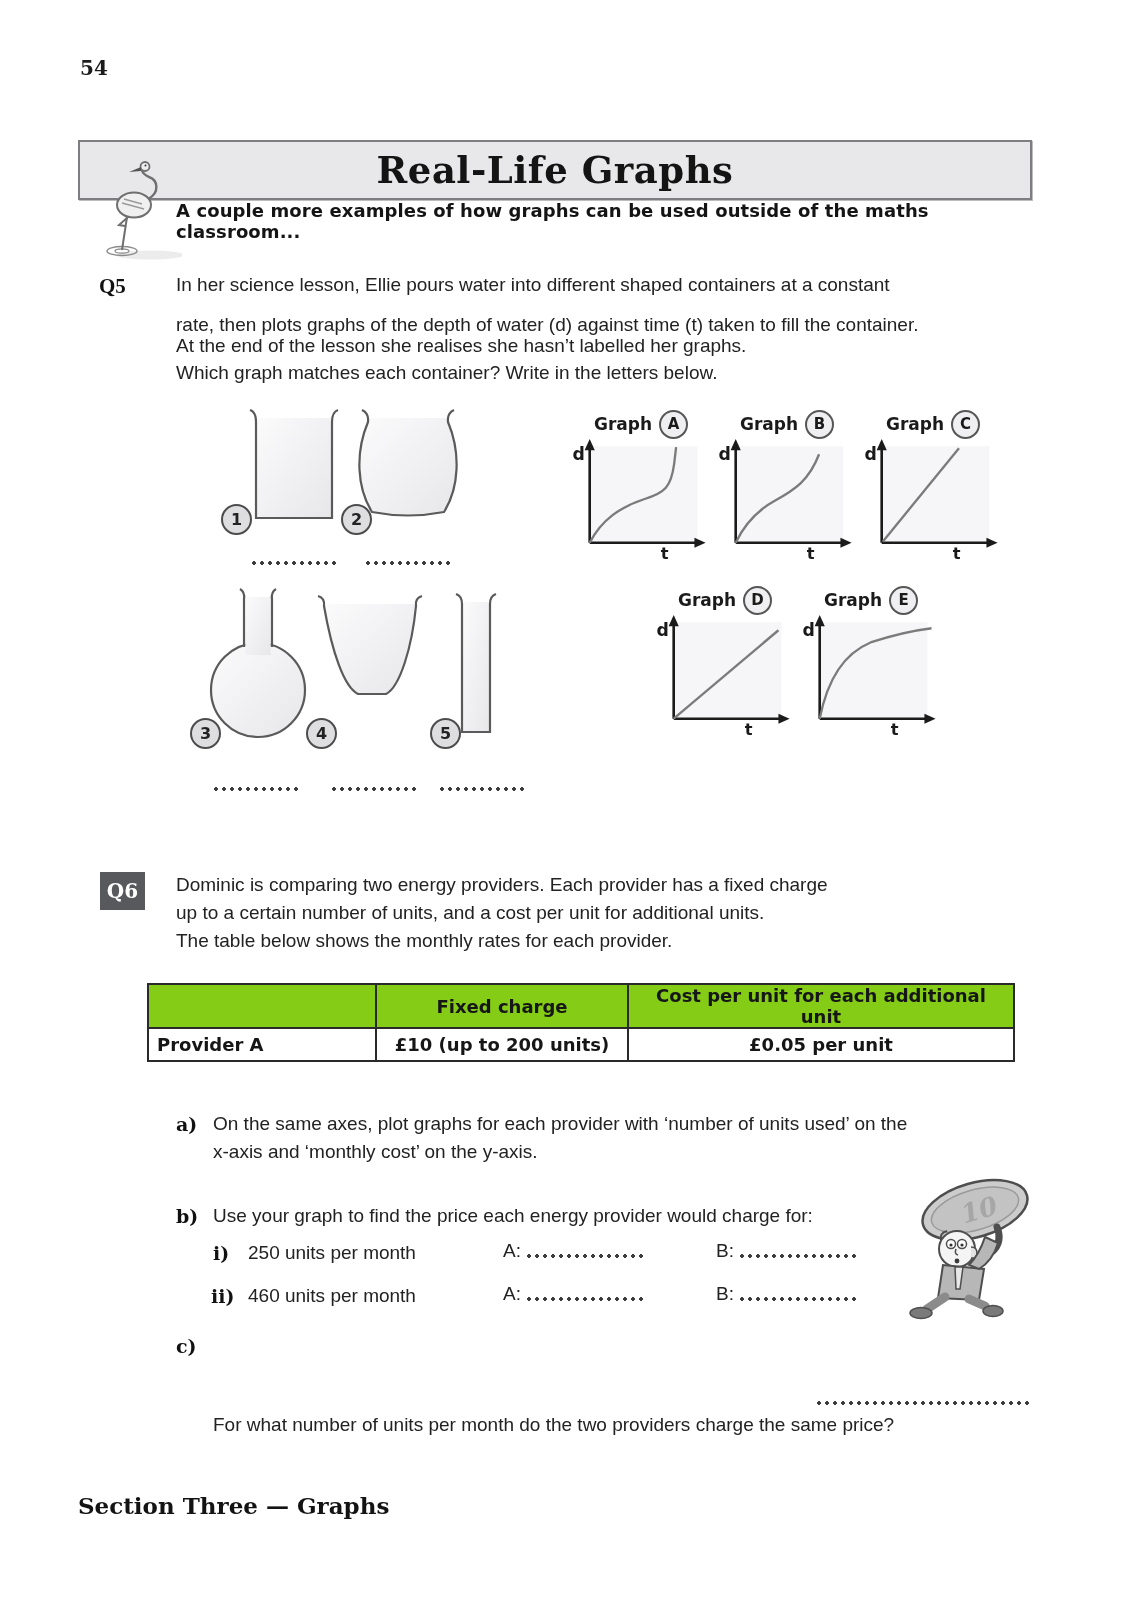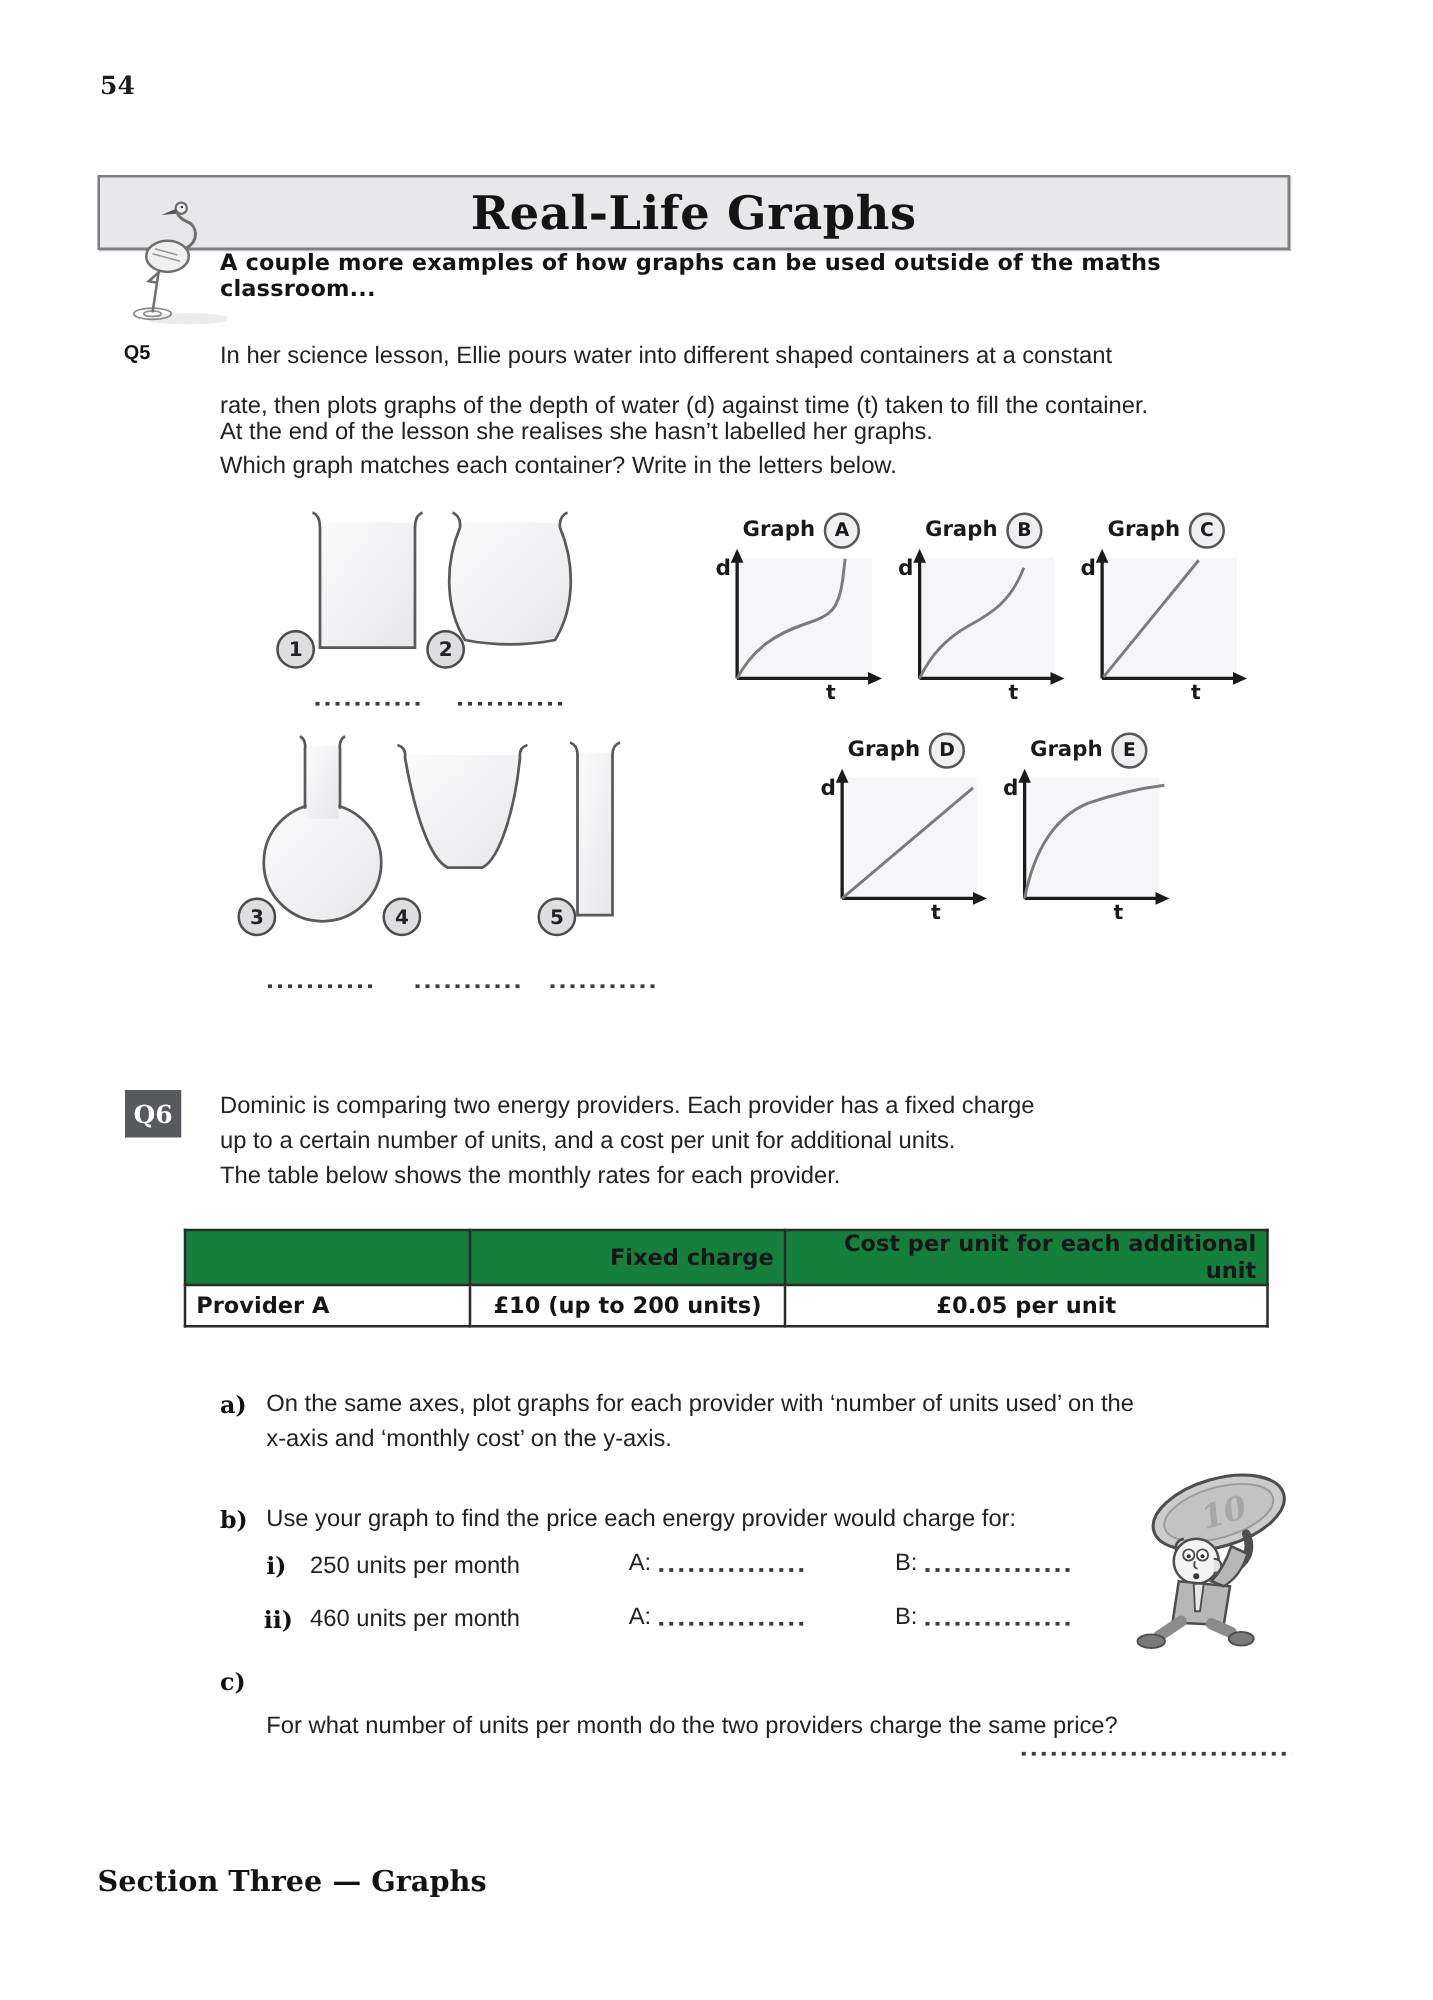--- a/index.html
+++ b/index.html
@@ -18,21 +18,21 @@
     box-shadow:1px 1px 0 #bdbdbd;
     margin-top:48px;
   }
   .title-bar span{
     font-family:"DejaVu Serif",serif;font-weight:bold;font-size:37px;color:#141414;
     letter-spacing:.5px;
   }
   .intro-text{left:176px;top:200px;width:850px;font-size:18px;font-weight:700;color:#141414;
     font-family:"DejaVu Sans",sans-serif;letter-spacing:.1px;}
   
-  .qlabel{font-family:Liberation Sans, sans-serif;font-weight:bold;font-size:16px;color:#111;}
+  .qlabel{font-family:Liberation Serif, serif;font-weight:bold;font-size:21px;color:#111;}
   .bodyline{font-size:19px;color:#222;white-space:nowrap;}
   .q6-badge{
     left:100px;top:872px;width:45px;height:38px;background:#58595c;
     display:flex;align-items:center;justify-content:center;
   }
   .q6-badge span{font-family:"DejaVu Serif",serif;font-weight:bold;font-size:20px;color:#fff;}
   
   .numcircle{
     width:27px;height:27px;border:2px solid #4c4c4c;border-radius:50%;
     background:#dedee1;display:flex;align-items:center;justify-content:center;
@@ -52,21 +52,21 @@
   .lettercircle{
     width:25px;height:25px;border:2px solid #565656;border-radius:50%;background:#efeff1;
     display:flex;align-items:center;justify-content:center;font-size:15px;
   }
   
   table.rates{
     border-collapse:collapse;table-layout:fixed;
     font-family:"DejaVu Sans",sans-serif;font-weight:700;font-size:18px;color:#161616;
   }
   table.rates td,table.rates th{border:2px solid #2a2a2a;height:31px;padding:0 8px;}
-  table.rates th{background:#15803d;text-align:right;font-weight:700;}
+  table.rates th{background:#84cc16;text-align:center;font-weight:700;}
   table.rates td{background:#fff;text-align:center;}
   table.rates td.rowhead{text-align:left;}
   
   .partlabel{font-family:"DejaVu Serif",serif;font-weight:bold;font-size:19px;color:#111;}
   .ansrow{display:flex;align-items:flex-end;gap:4px;}
   .ansprefix{font-size:19px;color:#222;}
   .footer{left:78px;top:1492px;font-family:"DejaVu Serif",serif;font-weight:bold;font-size:23px;color:#131313;}
   svg{display:block;}
 </style>
 </head>
@@ -292,21 +292,21 @@
 <div class="abs ansrow" style="left:503px;top:1283px">
   <span class="ansprefix">A:</span>
   <span class="dots" style="width:118px;margin-bottom:3px"></span>
 </div>
 <div class="abs ansrow" style="left:716px;top:1283px">
   <span class="ansprefix">B:</span>
   <span class="dots" style="width:118px;margin-bottom:3px"></span>
 </div>
 
 <div class="abs partlabel" style="left:176px;top:1335px">c)</div>
-<div class="abs bodyline" style="left:213px;top:1370px">For what number of units per month do the two providers charge the same price?</div>
+<div class="abs bodyline" style="left:213px;top:1414px">For what number of units per month do the two providers charge the same price?</div>
 <div class="abs dots" style="left:815px;top:1400px;width:218px"></div>
 
 <svg class="abs" style="left:905px;top:1165px" width="135" height="155" viewBox="0 0 135 155">
   <g transform="rotate(-16 70 45)">
     <ellipse cx="70" cy="45" rx="54" ry="27" fill="#cccccc" stroke="#4e4e4e" stroke-width="2.5"></ellipse>
     <ellipse cx="70" cy="45" rx="45" ry="20" fill="#c3c3c3" stroke="#9a9a9a" stroke-width="1.5"></ellipse>
     <text x="56" y="55" font-family="DejaVu Serif" font-style="italic" font-weight="bold" font-size="26" fill="#a6a6a6">10</text>
   </g>
   <path d="M92,62 C96,72 94,80 88,86 L78,92" fill="none" stroke="#4e4e4e" stroke-width="7" stroke-linecap="round"></path>
   <circle cx="52" cy="84" r="18" fill="#f4f4f4" stroke="#4e4e4e" stroke-width="2"></circle>

